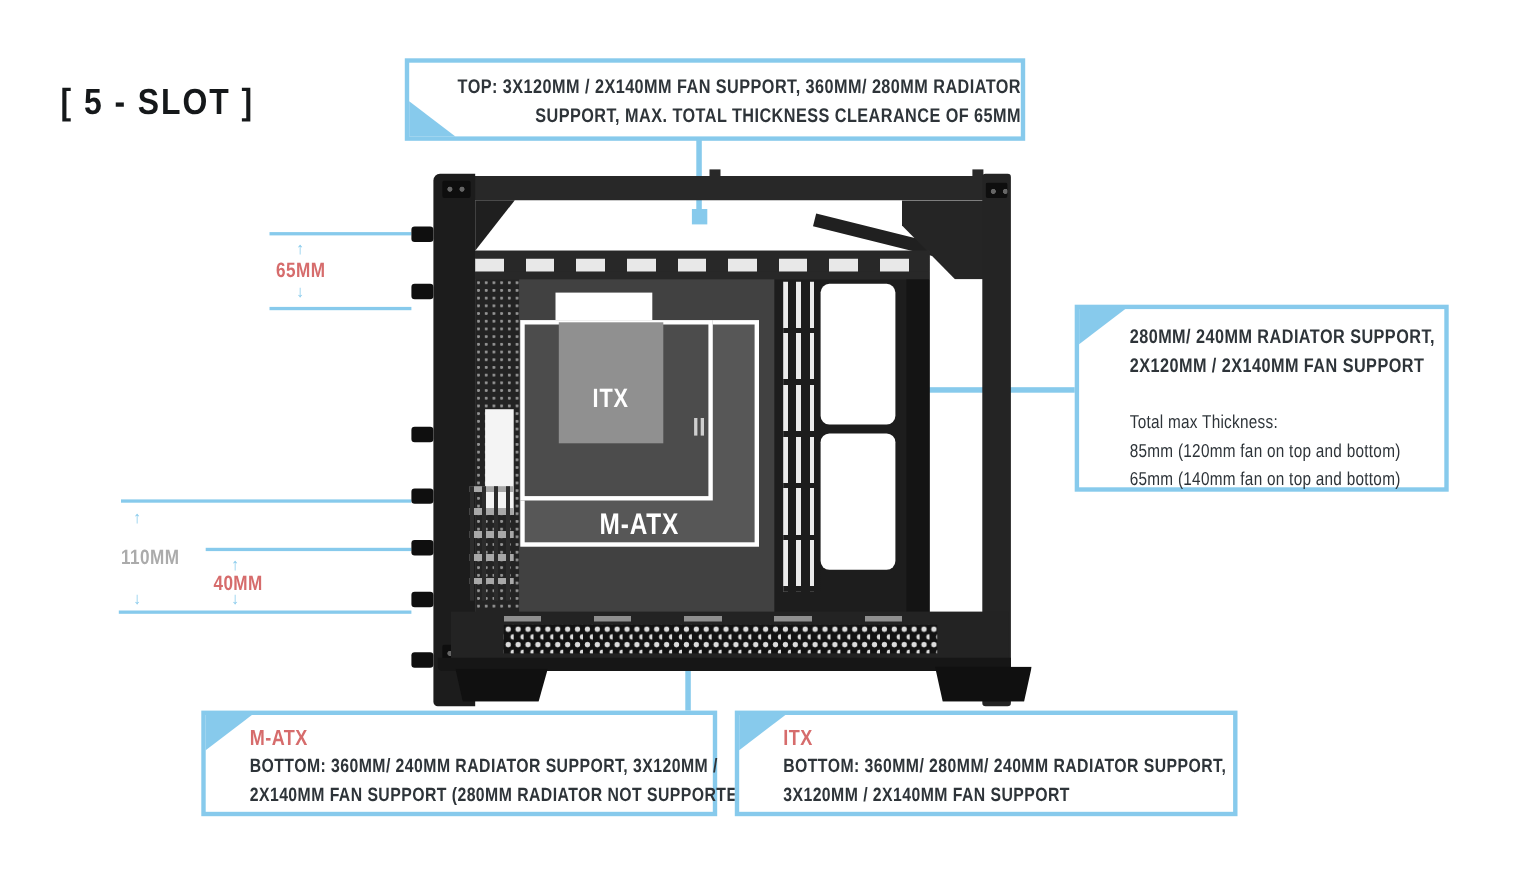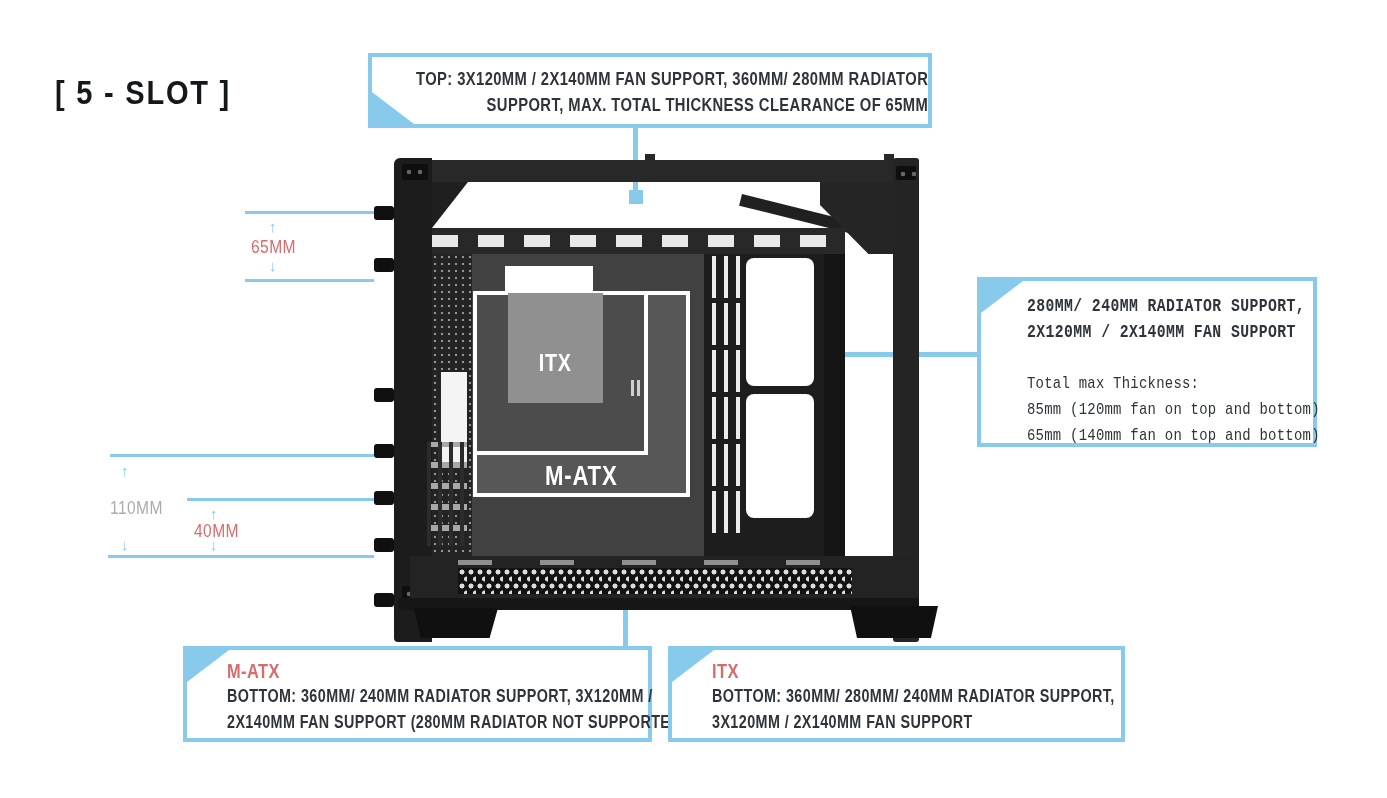--- a/index.html
+++ b/index.html
@@ -23,21 +23,21 @@
     border-bottom:32px solid var(--blue);border-right:42px solid transparent;}
   .cond{display:block;transform:scaleX(0.82);transform-origin:0 50%;white-space:nowrap;}
   .cond-c{display:inline-block;transform:scaleX(0.82);transform-origin:50% 50%;white-space:nowrap;}
   .hd{font-weight:700;font-size:18px;line-height:26px;color:var(--ink);letter-spacing:0.5px;}
   .bd{font-weight:400;font-size:17px;line-height:26px;color:var(--ink);letter-spacing:0.3px;}
   .tag{font-weight:700;font-size:20px;line-height:24px;color:var(--red);letter-spacing:0.5px;}
   
   .bline{position:absolute;background:var(--blue);}
   .marker{position:absolute;width:14px;height:14px;background:var(--blue);}
   .arrow{position:absolute;color:var(--blue);font-size:15px;line-height:15px;font-weight:400;}
-  .mlabel{position:absolute;font-weight:400;font-size:19px;letter-spacing:0.5px;}
+  .mlabel{position:absolute;font-weight:700;font-size:19px;letter-spacing:0.5px;}
   
   .dark{background:#1c1c1c;}
   .screwplate{position:absolute;background:#0e0e0e;border-radius:2px;
     background-image:radial-gradient(circle at 7px 8px,#666 2px,transparent 2.6px),
                      radial-gradient(circle at 18px 8px,#666 2px,transparent 2.6px);}
 </style>
 </head>
 <body>
 
 <div class="stage">
@@ -49,21 +49,21 @@
   <div class="box" style="left:368px;top:53px;width:564px;height:75px;">
     <div class="notch-bl"></div>
     <div class="abs" style="left:44px;top:9px;text-align:right;">
       <span class="cond hd">TOP: 3X120MM / 2X140MM FAN SUPPORT, 360MM/ 280MM RADIATOR</span>
       <span class="cond hd">SUPPORT, MAX. TOTAL THICKNESS CLEARANCE OF 65MM</span>
     </div>
   </div>
   <div class="bline" style="left:633px;top:126px;width:5px;height:64px;"></div>
   <div class="marker" style="left:629px;top:190px;"></div>
 
-  <div class="box" style="left:977px;top:277px;width:340px;height:170px;font-family:Liberation Mono, monospace;">
+  <div class="box" style="left:977px;top:277px;width:340px;height:170px;">
     <div class="notch-tl"></div>
     <div class="abs" style="left:46px;top:12px;">
       <span class="cond hd">280MM/ 240MM RADIATOR SUPPORT,</span>
       <span class="cond hd">2X120MM / 2X140MM FAN SUPPORT</span>
       <span class="cond bd" style="height:26px;"></span>
       <span class="cond bd">Total max Thickness:</span>
       <span class="cond bd">85mm (120mm fan on top and bottom)</span>
       <span class="cond bd">65mm (140mm fan on top and bottom)</span>
     </div>
   </div>

